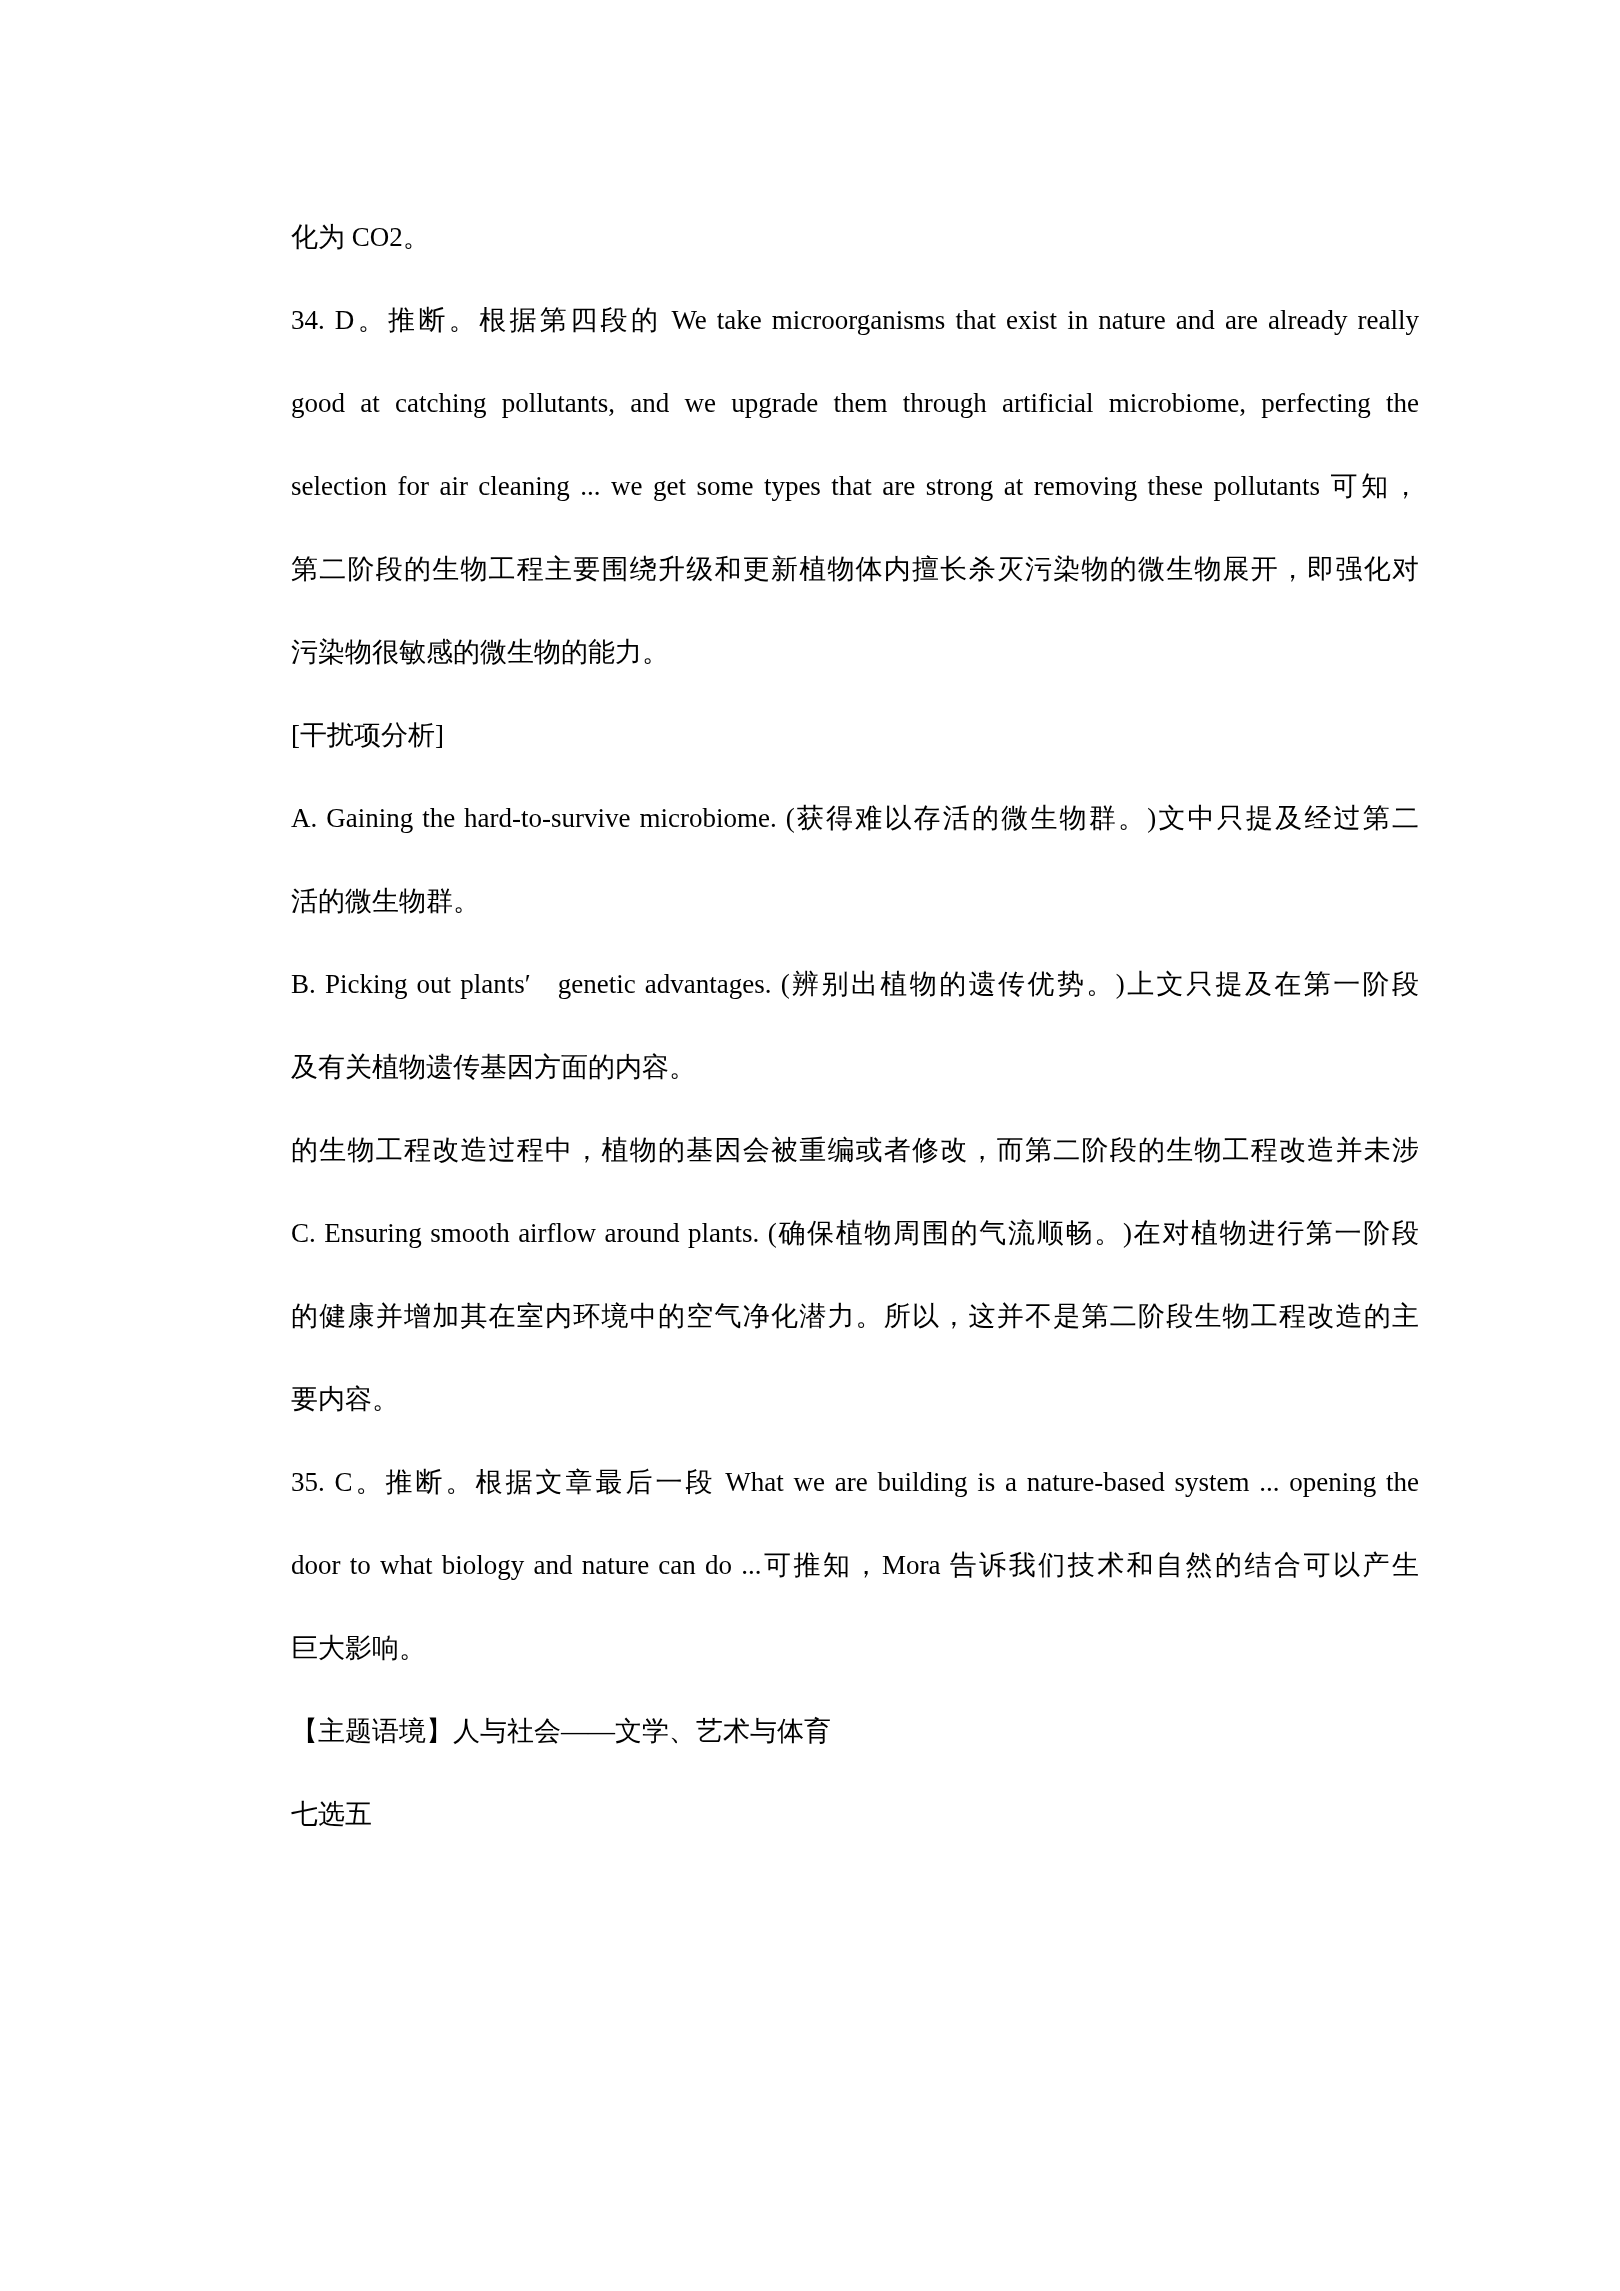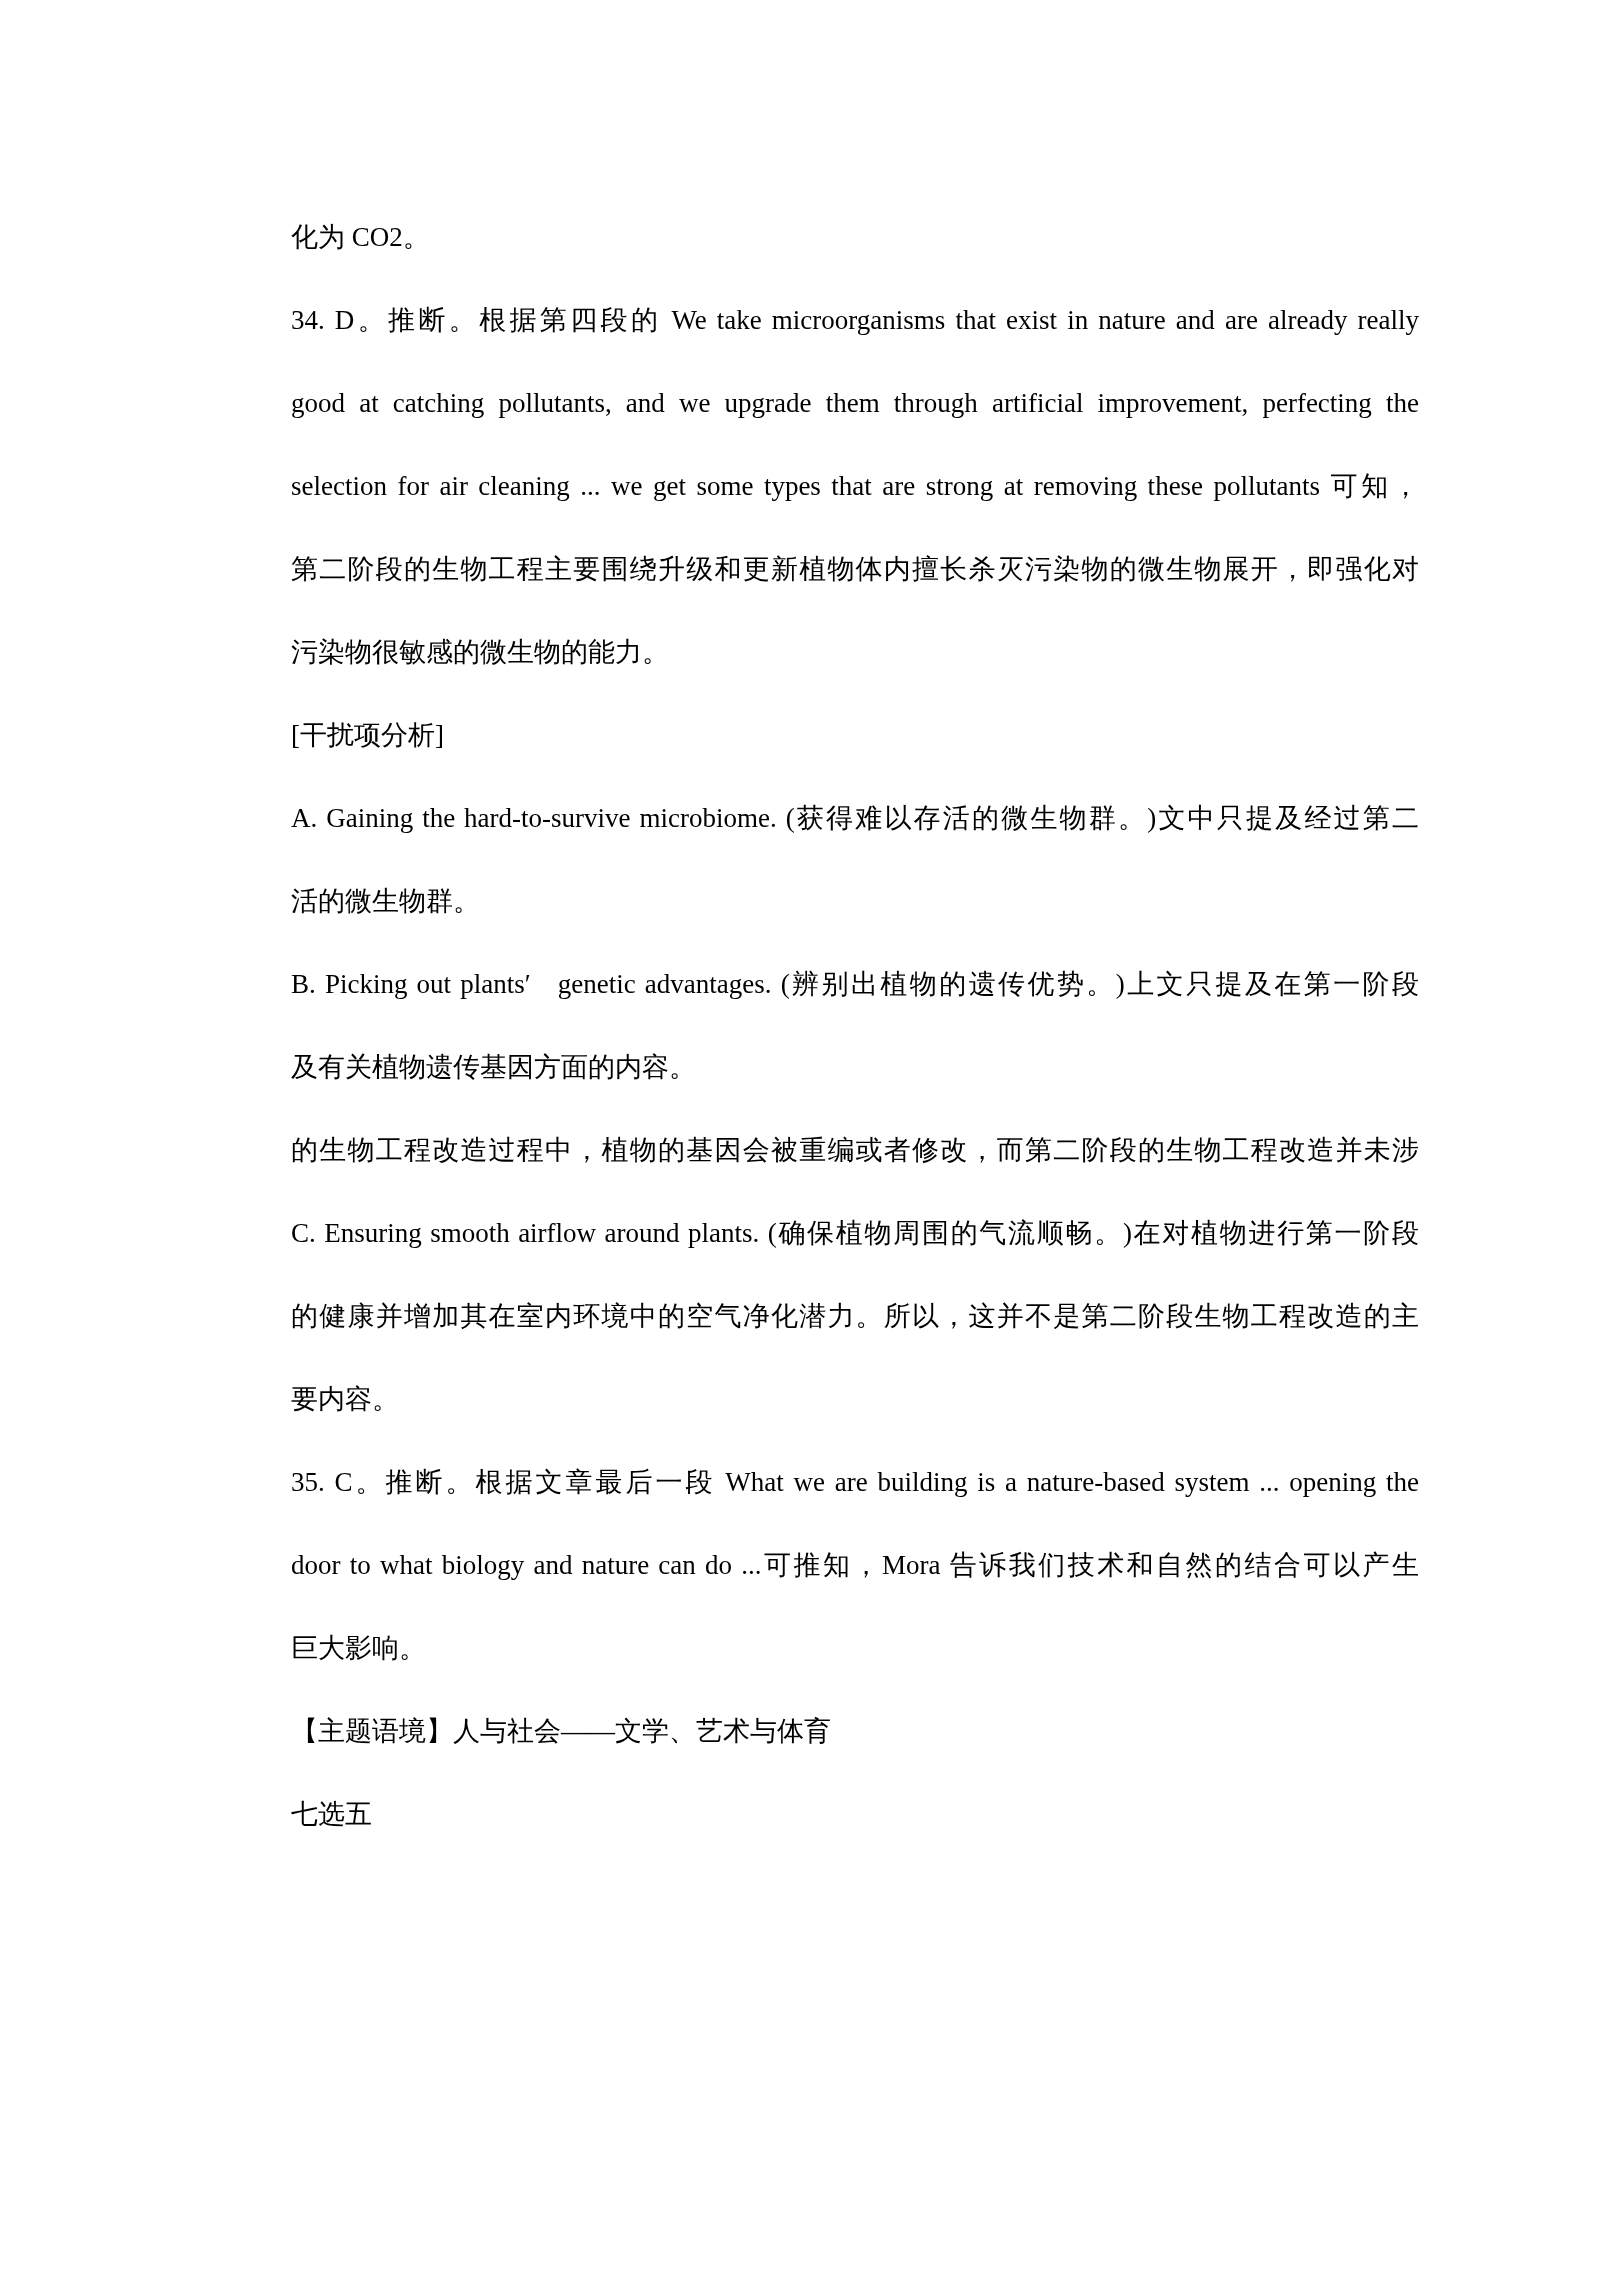--- a/index.html
+++ b/index.html
@@ -42,21 +42,21 @@
     text-align-last: justify;
   }
 </style>
 </head>
 <body>
 
 <div class="page" style="background: rgb(255, 255, 255);">
   <div class="text-block" id="lines-container" style="color: rgb(0, 0, 0);">
       <div class="line">化为 CO2。</div>
       <div class="line full">34. D。推断。根据第四段的 We take microorganisms that exist in nature and are already really</div>
-      <div class="line full">good at catching pollutants, and we upgrade them through artificial improvement, perfecting the</div>
+      <div class="line full">good at catching pollutants, and we upgrade them through artificial microbiome, perfecting the</div>
       <div class="line full">selection for air cleaning ... we get some types that are strong at removing these pollutants 可知，</div>
       <div class="line full">第二阶段的生物工程主要围绕升级和更新植物体内擅长杀灭污染物的微生物展开，即强化对</div>
       <div class="line">污染物很敏感的微生物的能力。</div>
       <div class="line">[干扰项分析]</div>
       <div class="line full">A. Gaining the hard-to-survive microbiome. (获得难以存活的微生物群。)文中只提及经过第二</div>
       <div class="line">活的微生物群。</div>
       <div class="line full">B. Picking out plants′ genetic advantages. (辨别出植物的遗传优势。)上文只提及在第一阶段</div>
       <div class="line">及有关植物遗传基因方面的内容。</div>
       <div class="line full">的生物工程改造过程中，植物的基因会被重编或者修改，而第二阶段的生物工程改造并未涉</div>
       <div class="line full">C. Ensuring smooth airflow around plants. (确保植物周围的气流顺畅。)在对植物进行第一阶段</div>

